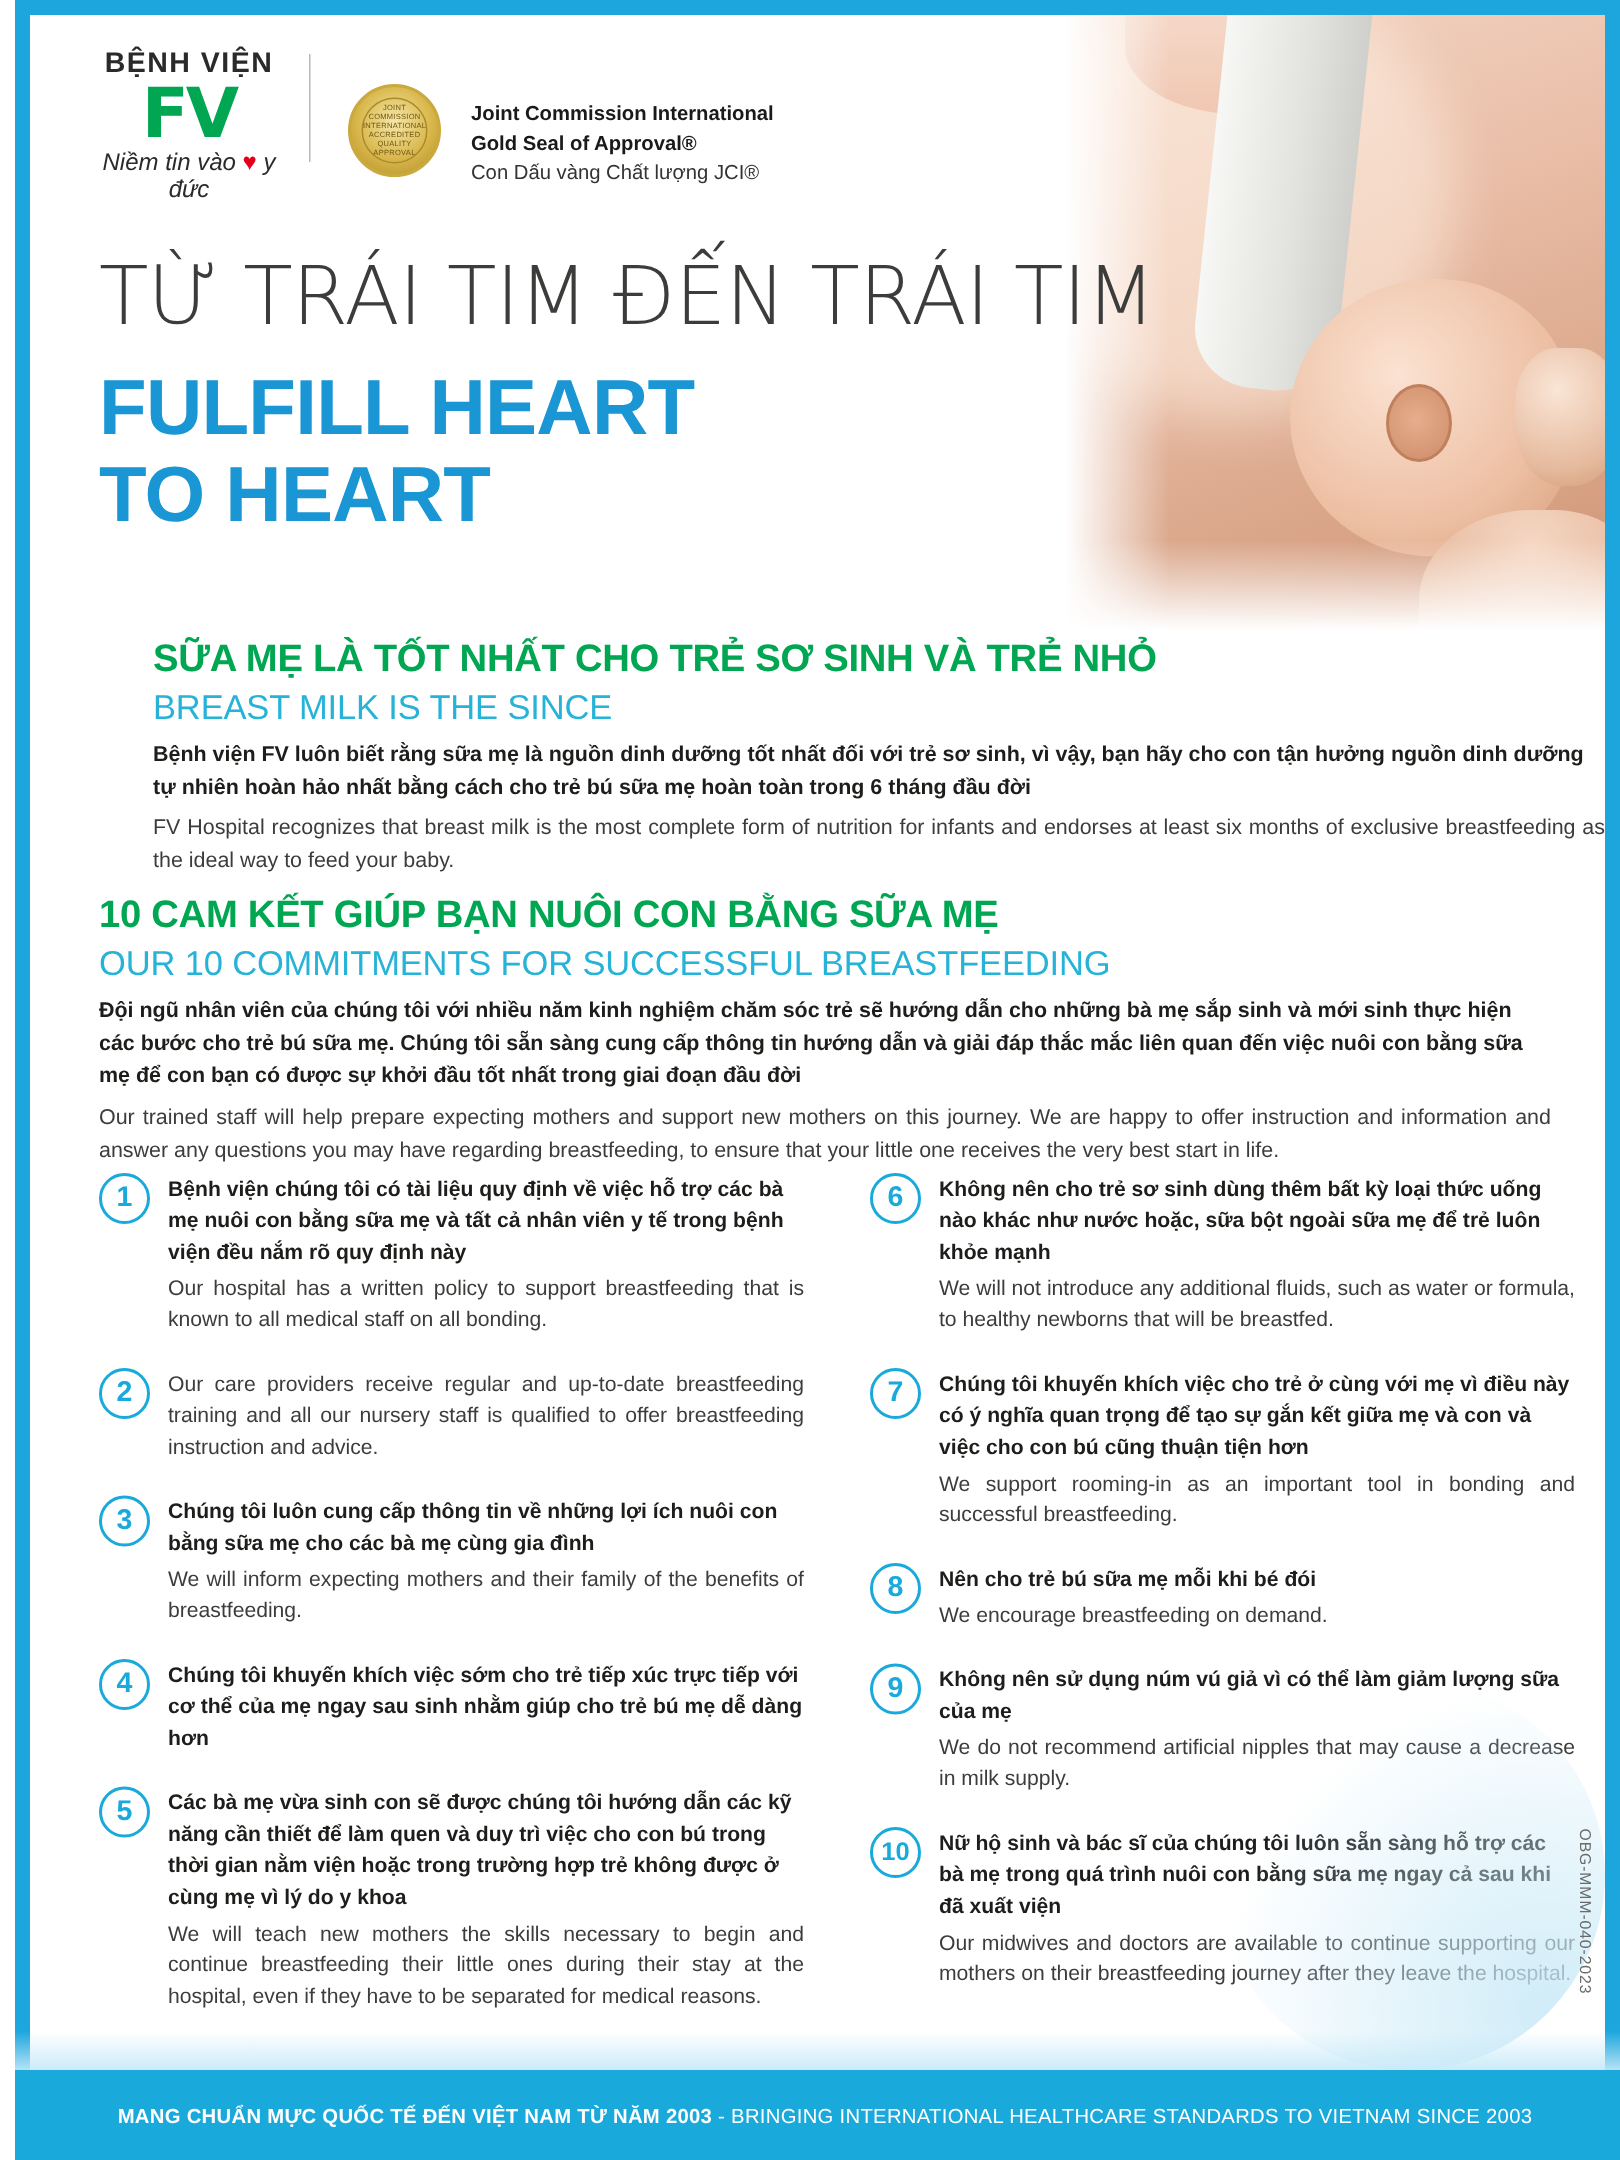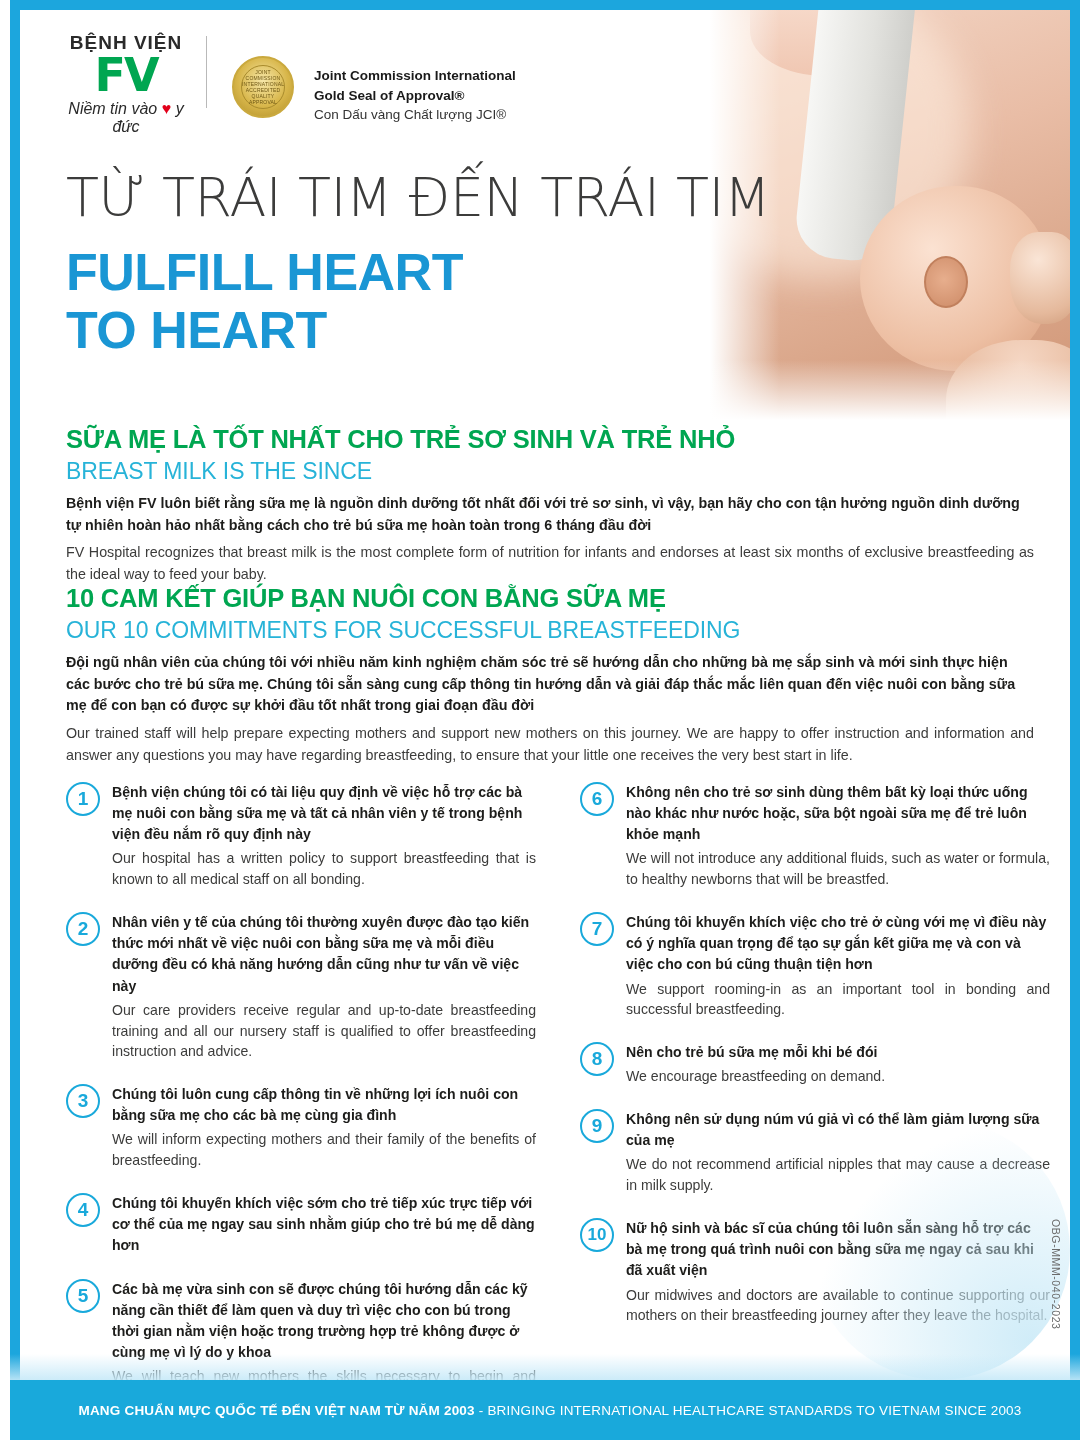--- a/index.html
+++ b/index.html
@@ -145,22 +145,22 @@
   .sec-h2 {
     font-size: 23px; color: #27b3d8; font-weight: 400; margin-top: 4px; letter-spacing: -0.1px;
   }
   .sec-vi {
     font-size: 14.3px; font-weight: bold; color: #1d1d1b; line-height: 1.52; margin-top: 8px;
   }
   .sec-en {
     font-size: 14.3px; color: #3c3c3b; line-height: 1.5; margin-top: 6px; text-align: justify;
   }
 
-  #sec1 { top: 425px; }
-  #sec2 { top: 584px; }
+  #sec1 { top: 425px; margin-left: 36px; }
+  #sec2 { top: 596px; }
 
   
   .cols { position: absolute; left: 56px; top: 782px; width: 984px; }
   .col { position: absolute; top: 0; width: 470px; }
   .col-left { left: 0; }
   .col-right { left: 514px; }
 
   .item { position: relative; padding-left: 46px; margin-bottom: 22px; }
   .num {
     position: absolute; left: 0; top: 0;
@@ -274,21 +274,20 @@
 
   <div class="cols">
     <div class="col col-left">
       <div class="item">
         <div class="num">1</div>
         <div class="item-vi">Bệnh viện chúng tôi có tài liệu quy định về việc hỗ trợ các bà mẹ nuôi con bằng sữa mẹ và tất cả nhân viên y tế trong bệnh viện đều nắm rõ quy định này</div>
         <div class="item-en">Our hospital has a written policy to support breastfeeding that is known to all medical staff on all bonding.</div>
       </div>
       <div class="item">
         <div class="num">2</div>
-        <div class="item-vi">Nhân viên y tế của chúng tôi thường xuyên được đào tạo kiến thức mới nhất về việc nuôi con bằng sữa mẹ và mỗi điều dưỡng đều có khả năng hướng dẫn cũng như tư vấn về việc này</div>
         <div class="item-en">Our care providers receive regular and up-to-date breastfeeding training and all our nursery staff is qualified to offer breastfeeding instruction and advice.</div>
       </div>
       <div class="item">
         <div class="num">3</div>
         <div class="item-vi">Chúng tôi luôn cung cấp thông tin về những lợi ích nuôi con bằng sữa mẹ cho các bà mẹ cùng gia đình</div>
         <div class="item-en">We will inform expecting mothers and their family of the benefits of breastfeeding.</div>
       </div>
       <div class="item">
         <div class="num">4</div>
         <div class="item-vi">Chúng tôi khuyến khích việc sớm cho trẻ tiếp xúc trực tiếp với cơ thể của mẹ ngay sau sinh nhằm giúp cho trẻ bú mẹ dễ dàng hơn</div>

